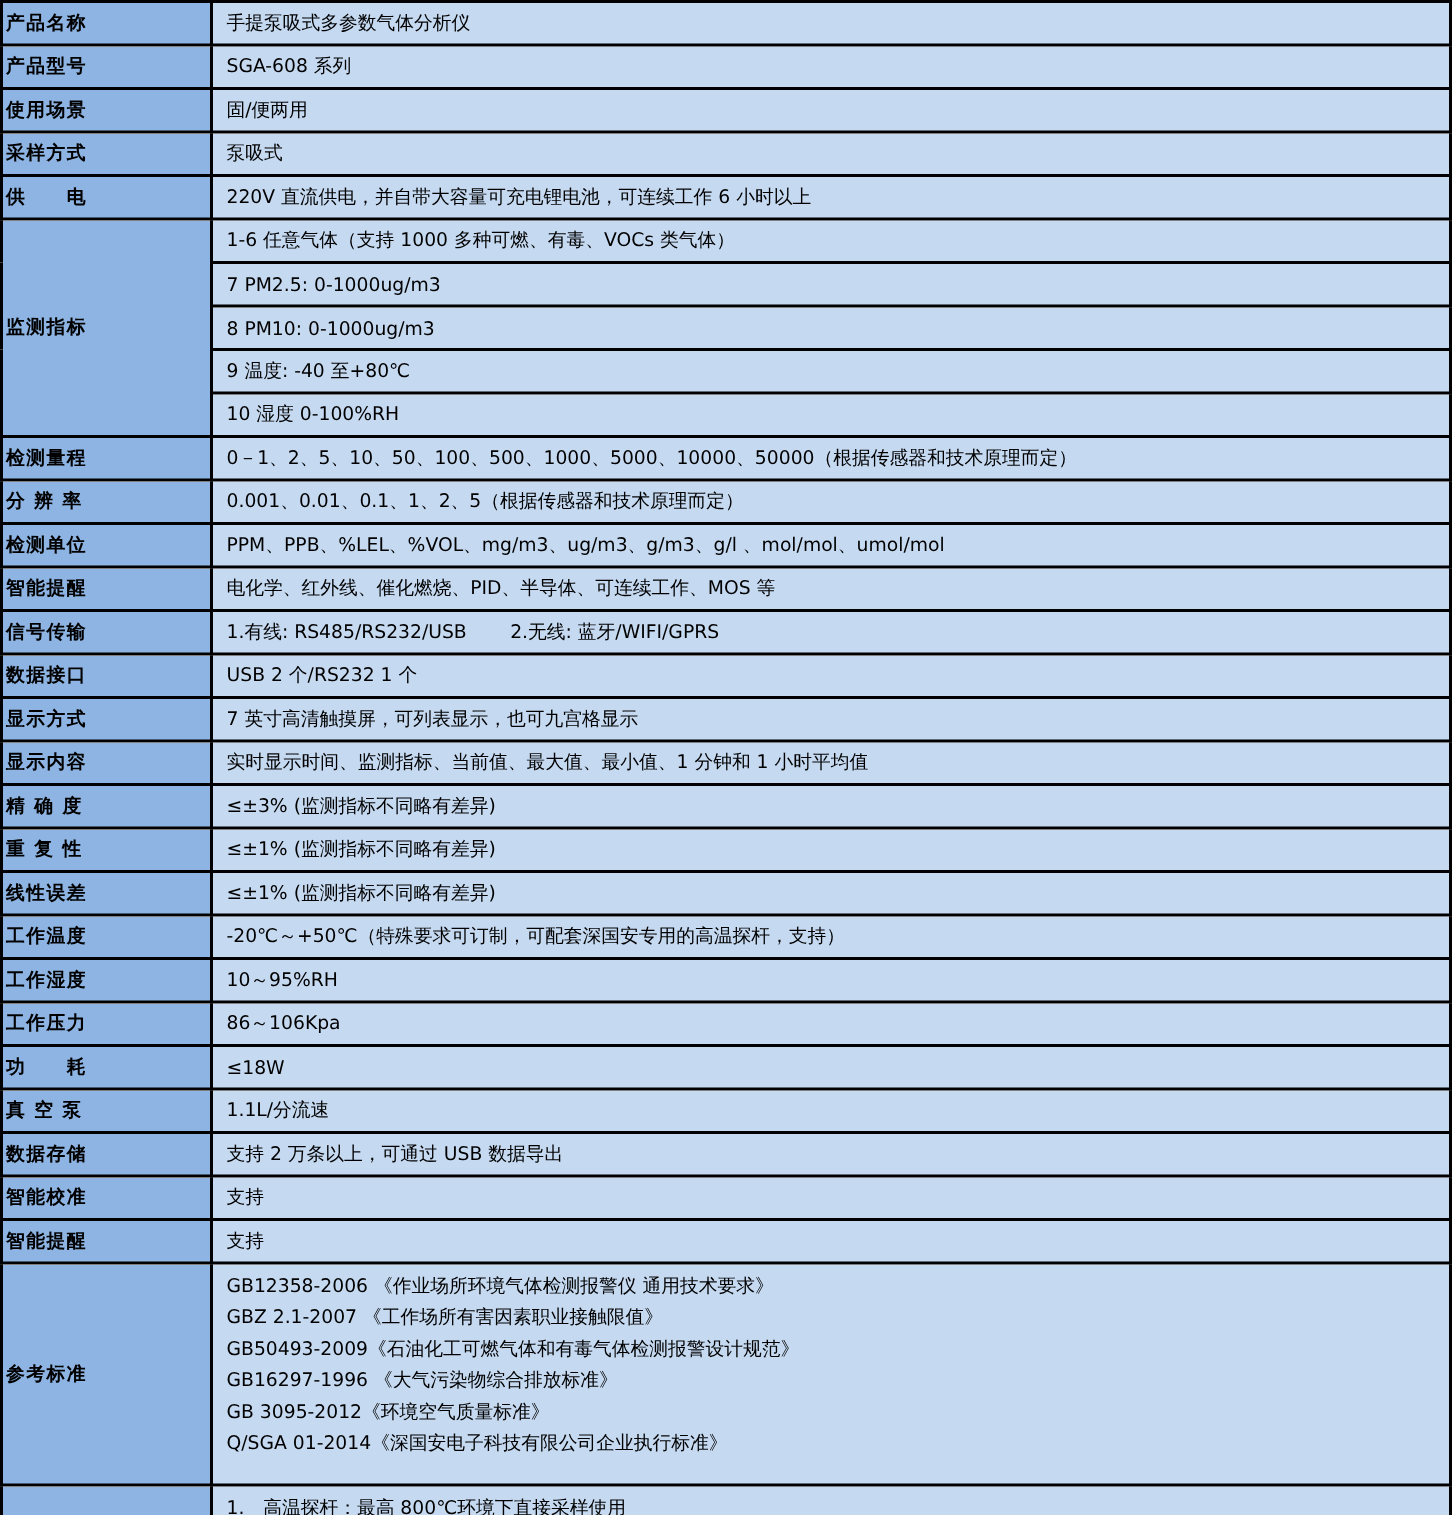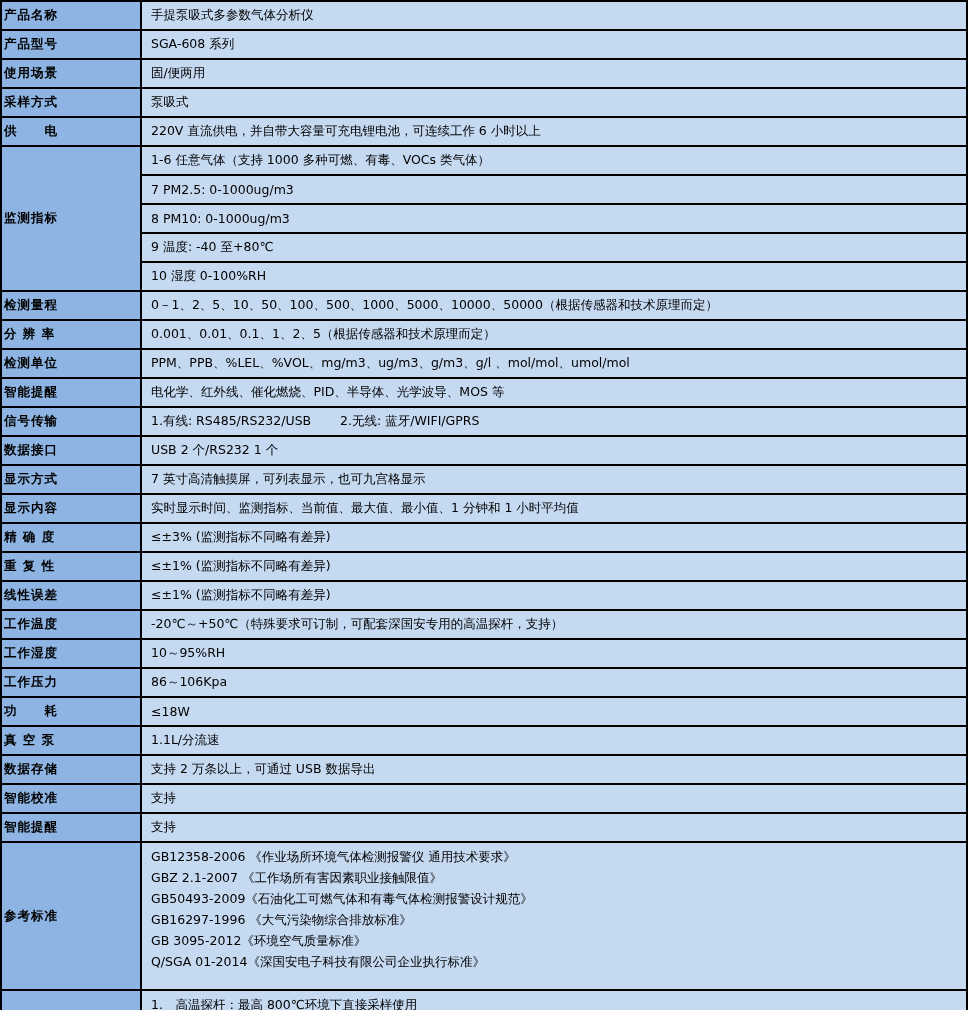--- a/index.html
+++ b/index.html
@@ -99,21 +99,21 @@
         <tr>
           <td class="label-cell">分 辨 率</td>
           <td class="value-cell">0.001、0.01、0.1、1、2、5（根据传感器和技术原理而定）</td>
         </tr>
         <tr>
           <td class="label-cell">检测单位</td>
           <td class="value-cell">PPM、PPB、%LEL、%VOL、mg/m3、ug/m3、g/m3、g/l 、mol/mol、umol/mol</td>
         </tr>
         <tr>
           <td class="label-cell">智能提醒</td>
-          <td class="value-cell">电化学、红外线、催化燃烧、PID、半导体、光学波导、MOS 等</td>
+          <td class="value-cell">电化学、红外线、催化燃烧、PID、半导体、可连续工作、MOS 等</td>
         </tr>
         <tr>
           <td class="label-cell">信号传输</td>
           <td class="value-cell">1.有线: RS485/RS232/USB　　 2.无线: 蓝牙/WIFI/GPRS</td>
         </tr>
         <tr>
           <td class="label-cell">数据接口</td>
           <td class="value-cell">USB 2 个/RS232 1 个</td>
         </tr>
         <tr>

